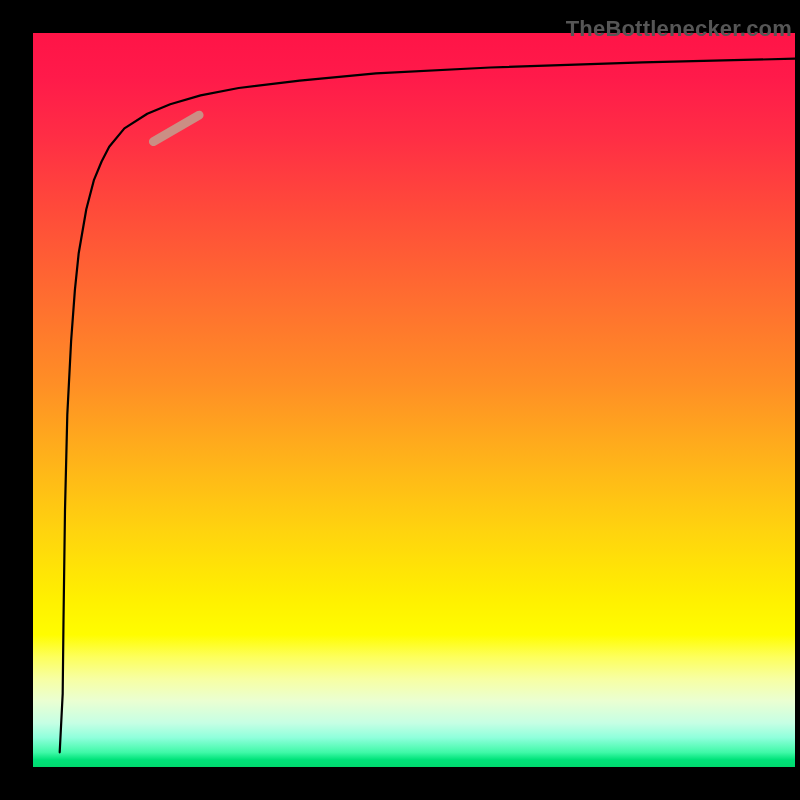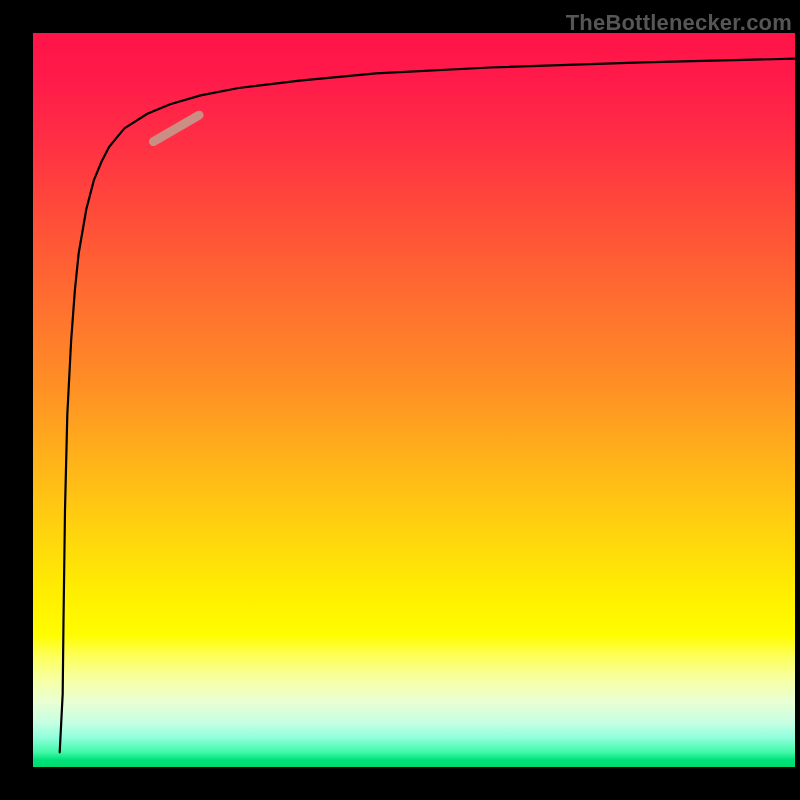--- a/index.html
+++ b/index.html
@@ -41,21 +41,21 @@
       #eaffd2 91%,
       #c6ffe4 94%,
       #8fffdc 96%,
       #40f9a8 98%,
       #00e37a 99%,
       #00da6e 100%
     );
   }
   .watermark {
     position: absolute;
-    top: 10px;
+    top: 16px;
     right: 8px;
     font-size: 22px;
     font-weight: 600;
     color: #565656;
     letter-spacing: 0.2px;
     user-select: none;
   }
   .svg-overlay {
     position: absolute;
     left: 0;

